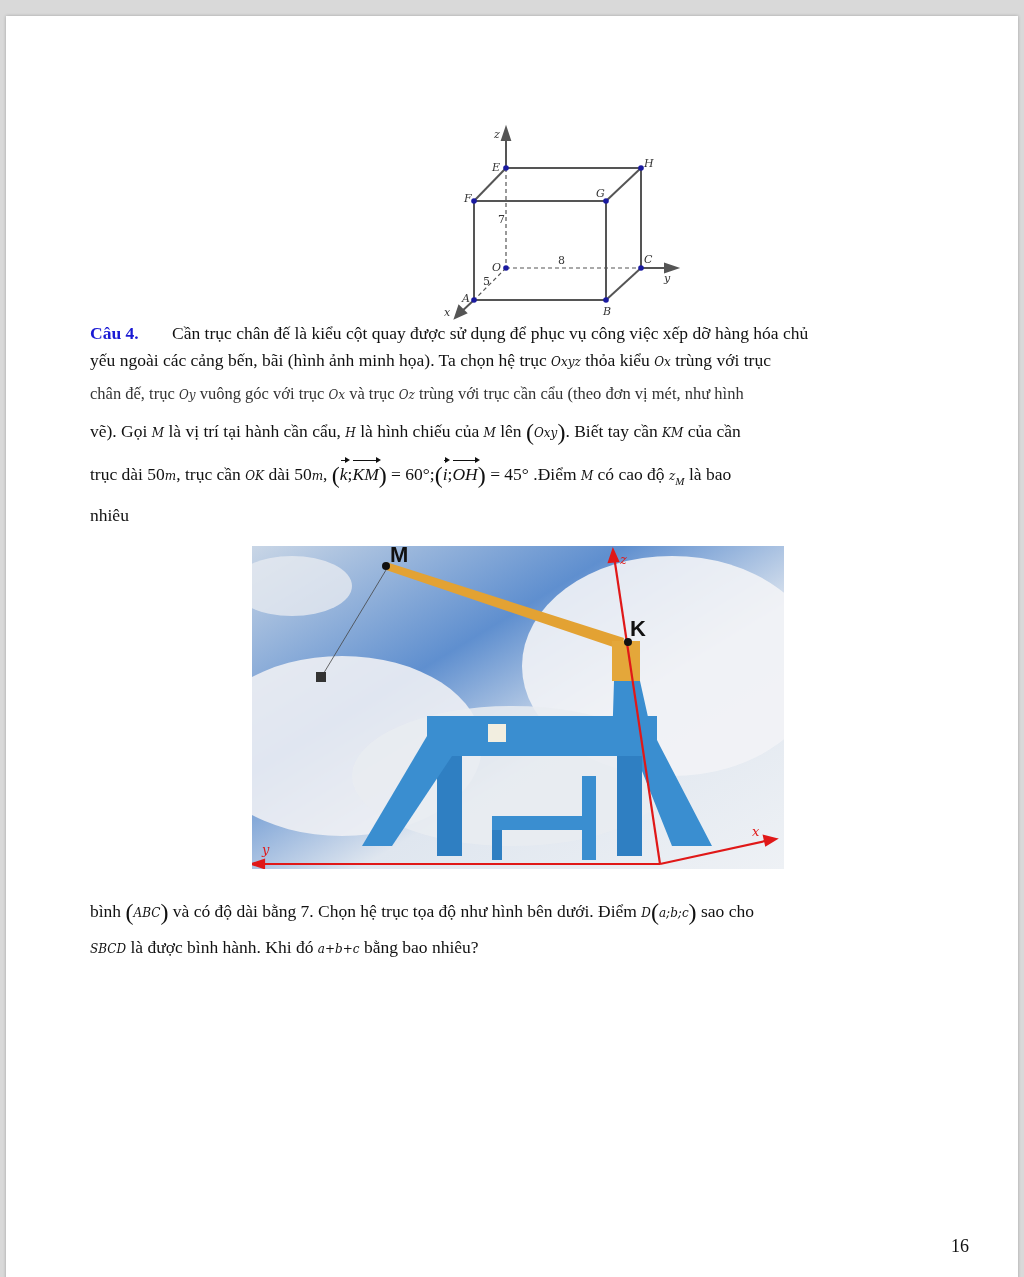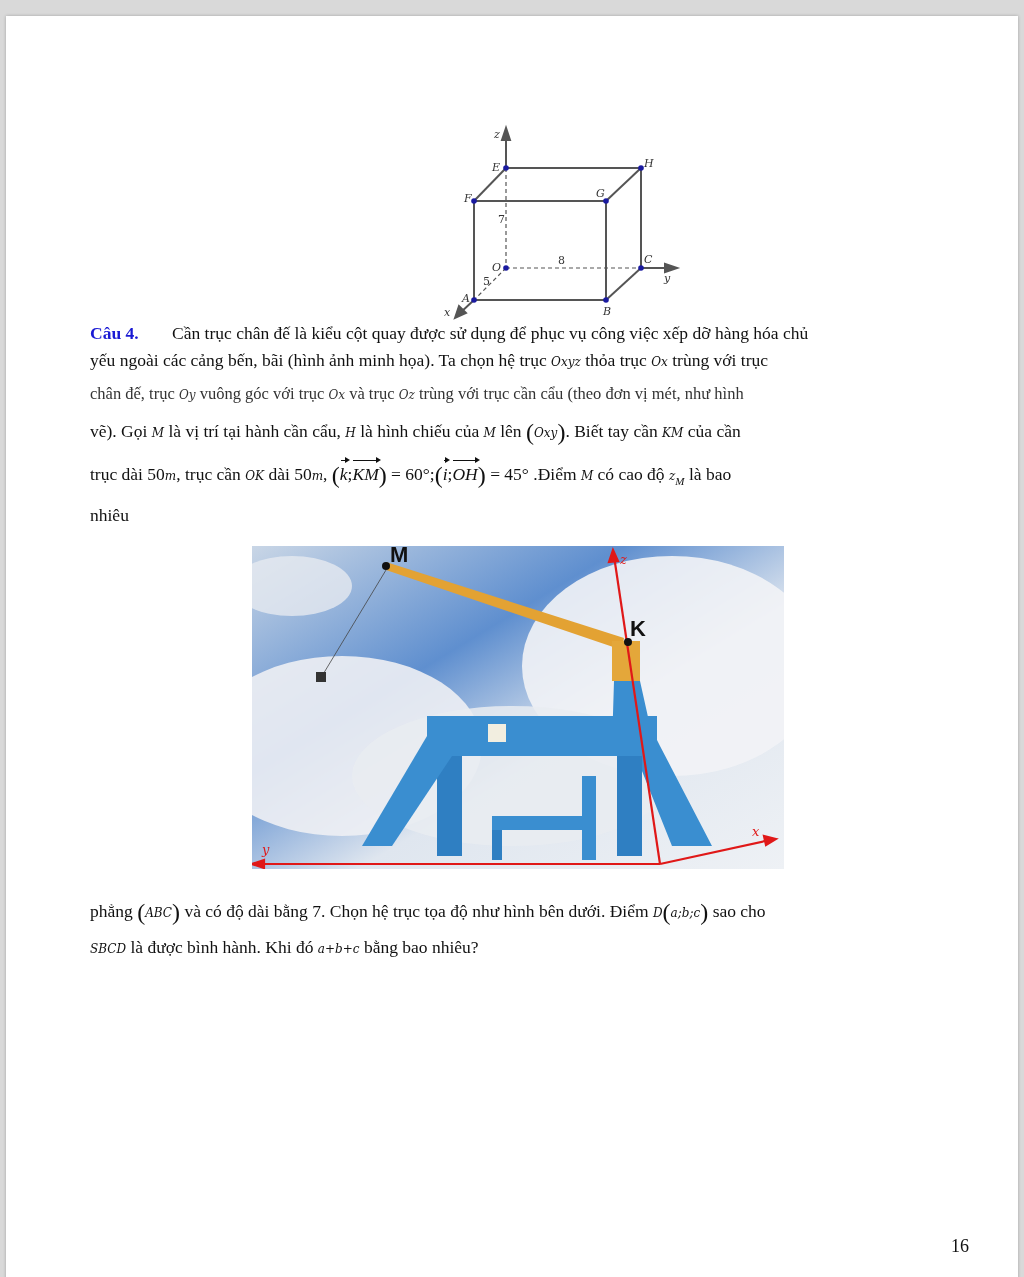--- a/index.html
+++ b/index.html
@@ -85,21 +85,21 @@
         <text x="122" y="148">8</text>
         <text x="47" y="169">5</text>
       </g>
     </svg>
   </div>
 
   <div class="txt" style="top:306px">
     <span class="q-label">Câu 4.</span><span>Cần trục chân đế là kiểu cột quay được sử dụng để phục vụ công việc xếp dỡ hàng hóa chủ</span>
   </div>
   <div class="txt" style="top:333px">
-    <span>yếu ngoài các cảng bến, bãi (hình ảnh minh họa). Ta chọn hệ trục </span><span class="m">Oxyz</span><span> thỏa trục </span><span class="m">Ox</span><span> trùng với trục</span>
+    <span>yếu ngoài các cảng bến, bãi (hình ảnh minh họa). Ta chọn hệ trục </span><span class="m">Oxyz</span><span> thỏa kiểu </span><span class="m">Ox</span><span> trùng với trục</span>
   </div>
   <div class="txt" style="top:367px; font-size:16.5px; color:#333">
     <span>chân đế, trục </span><span class="m">Oy</span><span> vuông góc với trục </span><span class="m">Ox</span><span> và trục </span><span class="m">Oz</span><span> trùng với trục cần cẩu (theo đơn vị mét, như hình</span>
   </div>
   <div class="txt" style="top:404px">
     <span>vẽ). Gọi </span><span class="m">M</span><span> là vị trí tại hành cần cẩu, </span><span class="m">H</span><span> là hình chiếu của </span><span class="m">M</span><span> lên </span><span class="big">(</span><span class="m">Oxy</span><span class="big">)</span><span>. Biết tay cần </span><span class="m">KM</span><span> của cần</span>
   </div>
   <div class="txt" style="top:447px">
     <span>trục dài 50</span><span class="m">m</span><span>, trục cần </span><span class="m">OK</span><span> dài 50</span><span class="m">m</span><span>, </span><span class="big">(</span><span class="vec">k</span>;<span class="vec">KM</span><span class="big">)</span><span> = 60°;</span><span class="big">(</span><span class="vec">i</span>;<span class="vec">OH</span><span class="big">)</span><span> = 45°</span><span> .Điểm </span><span class="m">M</span><span> có cao độ </span><span class="m">z</span><span class="sub">M</span><span> là bao</span>
   </div>
@@ -147,20 +147,20 @@
       <circle cx="376" cy="96" r="4" fill="#111"></circle>
       <text x="138" y="16" font-family="Liberation Sans, sans-serif" font-weight="bold" font-size="22" fill="#111">M</text>
       <text x="378" y="90" font-family="Liberation Sans, sans-serif" font-weight="bold" font-size="22" fill="#111">K</text>
       <text x="368" y="18" font-family="DejaVu Serif, serif" font-style="italic" font-size="13" fill="#e01818">z</text>
       <text x="500" y="290" font-family="DejaVu Serif, serif" font-style="italic" font-size="13" fill="#e01818">x</text>
       <text x="10" y="308" font-family="DejaVu Serif, serif" font-style="italic" font-size="13" fill="#e01818">y</text>
     </svg>
   </div>
 
   <div class="txt" style="top:884px">
-    <span>phẳng </span><span class="big">(</span><span class="m">ABC</span><span class="big">)</span><span> và có độ dài bằng 7. Chọn hệ trục tọa độ như hình bên dưới. Điểm </span><span class="m">D</span><span class="big">(</span><span class="m">a;b;c</span><span class="big">)</span><span> sao cho</span>
+    <span>bình </span><span class="big">(</span><span class="m">ABC</span><span class="big">)</span><span> và có độ dài bằng 7. Chọn hệ trục tọa độ như hình bên dưới. Điểm </span><span class="m">D</span><span class="big">(</span><span class="m">a;b;c</span><span class="big">)</span><span> sao cho</span>
   </div>
   <div class="txt" style="top:920px">
     <span class="m">SBCD</span><span> là được bình hành. Khi đó </span><span class="m">a+b+c</span><span> bằng bao nhiêu?</span>
   </div>
 
   <div class="pagenum">16</div>
 </div>
 
 </body></html>

